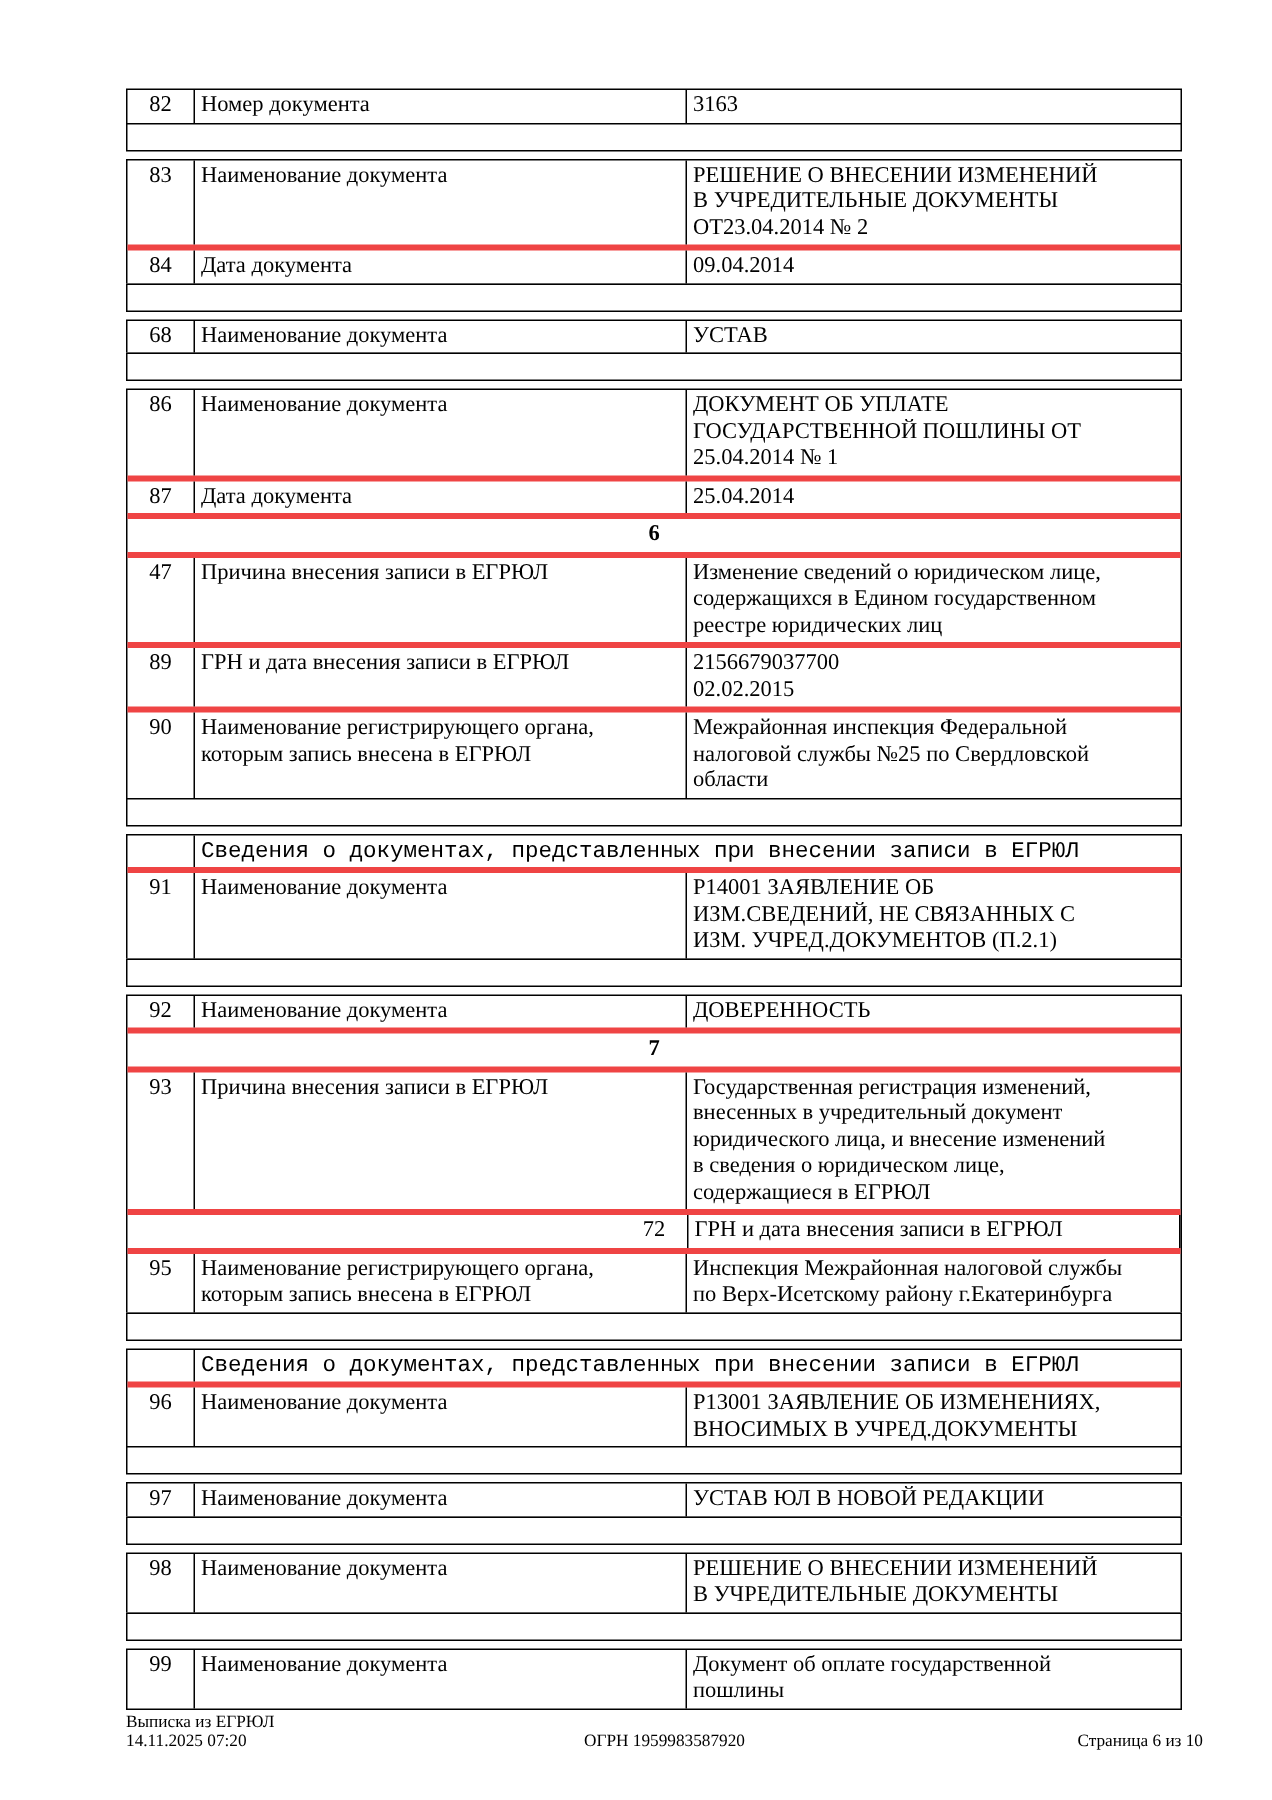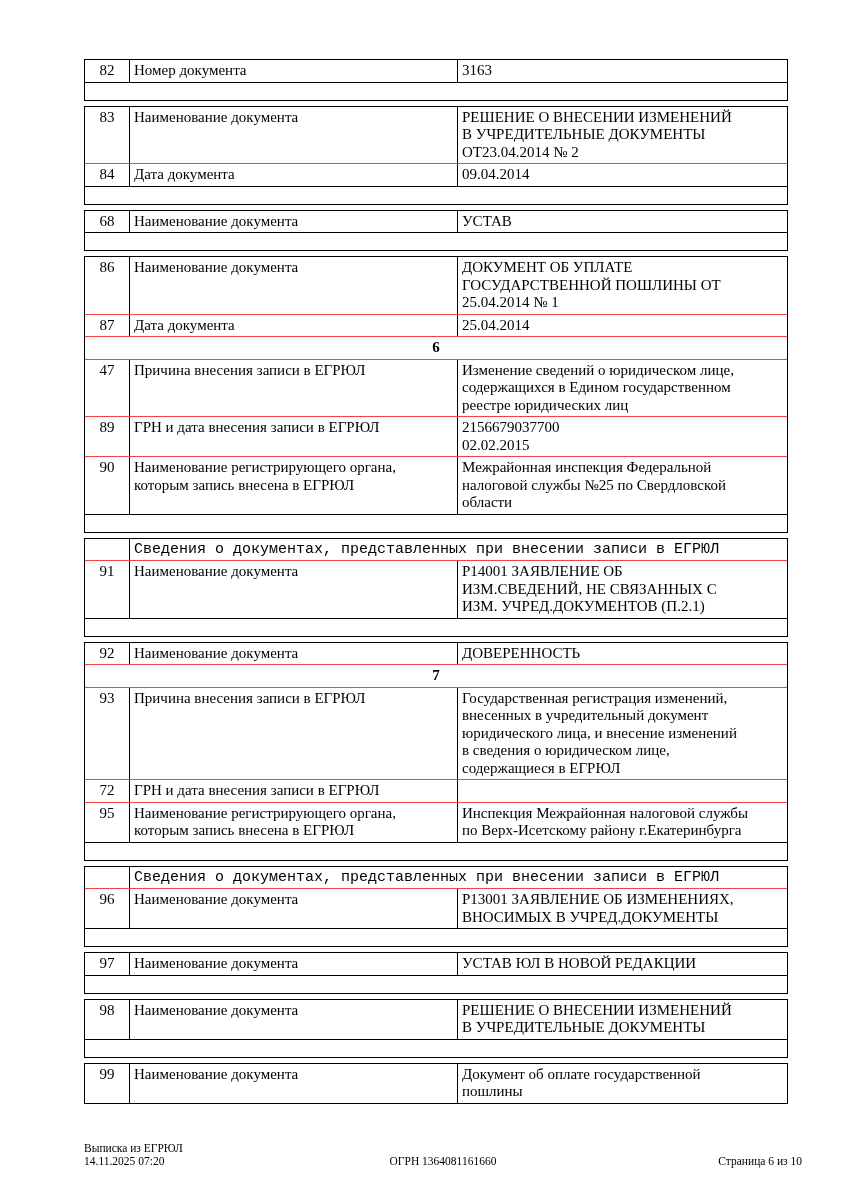--- a/index.html
+++ b/index.html
@@ -4,22 +4,22 @@
 <style>
   html,body { margin:0; padding:0; background:#e8e8e8; }
   * { box-sizing:border-box; }
   .page {
     position:relative; width:848px; height:1200px; background:#ffffff;
     font-family:"Liberation Serif", serif; color:#000; overflow:hidden;
   }
   .content { position:absolute; left:84px; top:59px; width:704px; }
   .fragment { border:1px solid #000; background:#fff; }
   .spacer { border:1px solid #000; height:19px; margin:-1px 0 5px 0; background:#fff; }
-  .frow { display:flex; }
-  .fragment > .frow + .frow { border-top:1px solid #ef4444; }
+  .frow { display:flex;justify-content:flex-end; }
+  .fragment > .frow + .frow { border-top:4px solid #ef4444; }
   .cell { padding:2px 4px; font-size:15px; line-height:17.5px; }
   .cell-num { width:45px; flex:none; border-right:1px solid #000; text-align:center; padding:2px 2px; }
   .cell-field { width:328px; flex:none; border-right:1px solid #000; white-space:pre-line; }
   .cell-value { flex:1; white-space:pre-line; }
   .cell-rest { flex:1;font-family:Liberation Mono, monospace; }
   .section-row { display:block; text-align:center; font-weight:bold; font-size:15px; line-height:17.5px; padding:2px 0; }
   .footer { position:absolute; top:1142px; left:84px; width:718px; font-size:11.5px; line-height:13px; }
   .footer-left { position:absolute; left:0; top:0; }
   .footer-center { position:absolute; left:0; right:0; top:13px; text-align:center; }
   .footer-right { position:absolute; right:0; top:13px; }
@@ -178,16 +178,16 @@
 пошлины</div>
         </div>
       </div>
     </div>
 
   <div class="footer">
     <div class="footer-left">
       <div>Выписка из ЕГРЮЛ</div>
       <div>14.11.2025 07:20</div>
     </div>
-    <div class="footer-center">ОГРН 1364081161660</div>
+    <div class="footer-center">ОГРН 1959983587920</div>
     <div class="footer-right">Страница 6 из 10</div>
   </div>
 </div>
 
 </body></html>

